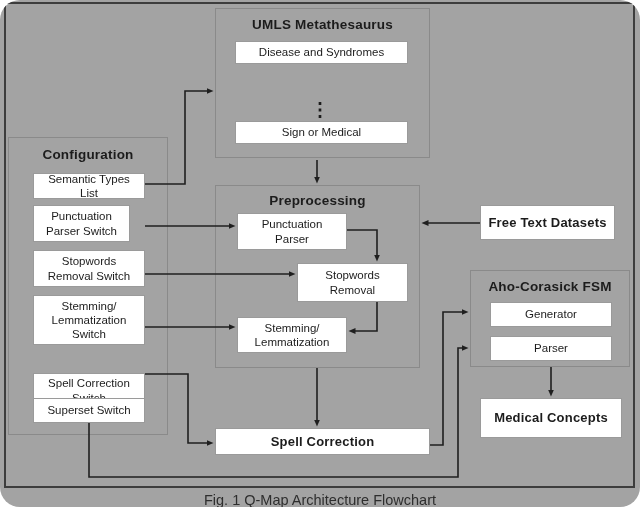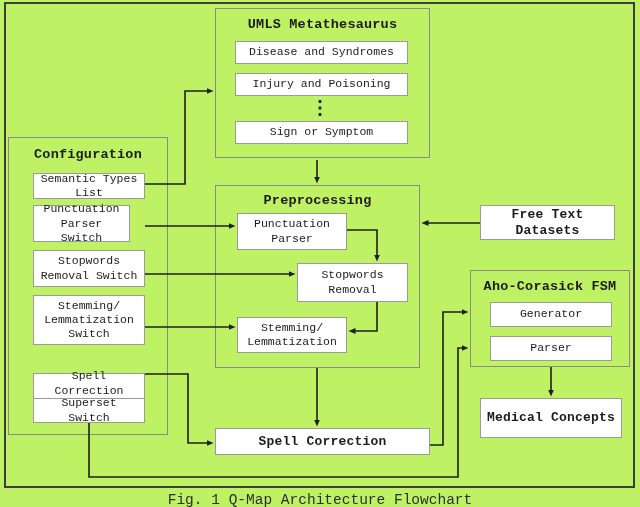--- a/index.html
+++ b/index.html
@@ -1,17 +1,17 @@
 <!DOCTYPE html>
 <html><head>
 <meta charset="utf-8">
 <style>
   html,body{margin:0;padding:0;background:#fff;}
-  #stage{position:relative;width:640px;height:507px;background:#bef264;overflow:hidden;
-         font-family:Liberation Mono, monospace;color:#1c1c1c;}
+  #stage{position:relative;width:640px;height:507px;background:#a3a3a3;overflow:hidden;
+         font-family:Liberation Sans, sans-serif;color:#1c1c1c;border-radius:20px;}
   .frame{position:absolute;border:2px solid #3d3d3d;background:transparent;}
   .container-box{position:absolute;border:1.6px solid #8a8a8a;background:transparent;box-sizing:border-box;z-index:1;}
   .container-title{width:100%;text-align:center;font-weight:bold;font-size:13.5px;letter-spacing:.2px;}
   .leaf{position:absolute;border:1.3px solid #9a9a9a;background:#ffffff;box-sizing:border-box;
         display:flex;align-items:center;justify-content:center;text-align:center;
         font-size:11.5px;line-height:1.22;z-index:3;padding:1px 4px;}
   .leaf.bold{font-weight:bold;font-size:13px;letter-spacing:.2px;}
   .leaf.narrowpad{padding:1px 14px;}
   .ellipsis{position:absolute;z-index:3;font-size:19px;font-weight:bold;line-height:1;
             display:flex;align-items:center;justify-content:center;}
@@ -25,26 +25,23 @@
 <div id="stage">
 
   <div class="frame" style="left:4px;top:2px;width:627px;height:482px;"></div>
 
   <div class="container-box" style="left:215px;top:8px;width:215px;height:150px;padding-top:8px;">
     <div class="container-title">UMLS Metathesaurus</div>
   </div>
   <div class="leaf" style="left:235px;top:41px;width:173px;height:23px;">
     <span>Disease and Syndromes</span>
   </div>
-  <div class="leaf" style="left:235px;top:73px;width:173px;height:23px;">
-    <span>Injury and Poisoning</span>
-  </div>
   <div class="ellipsis" style="left:311px;top:98px;width:18px;height:22px;">⋮</div>
   <div class="leaf" style="left:235px;top:121px;width:173px;height:23px;">
-    <span>Sign or Symptom</span>
+    <span>Sign or Medical</span>
   </div>
 
   <div class="container-box" style="left:8px;top:137px;width:160px;height:298px;padding-top:9px;">
     <div class="container-title">Configuration</div>
   </div>
   <div class="leaf" style="left:33px;top:173px;width:112px;height:26px;">
     <span>Semantic Types List</span>
   </div>
   <div class="leaf" style="left:33px;top:205px;width:97px;height:37px;">
     <span>Punctuation Parser Switch</span>

